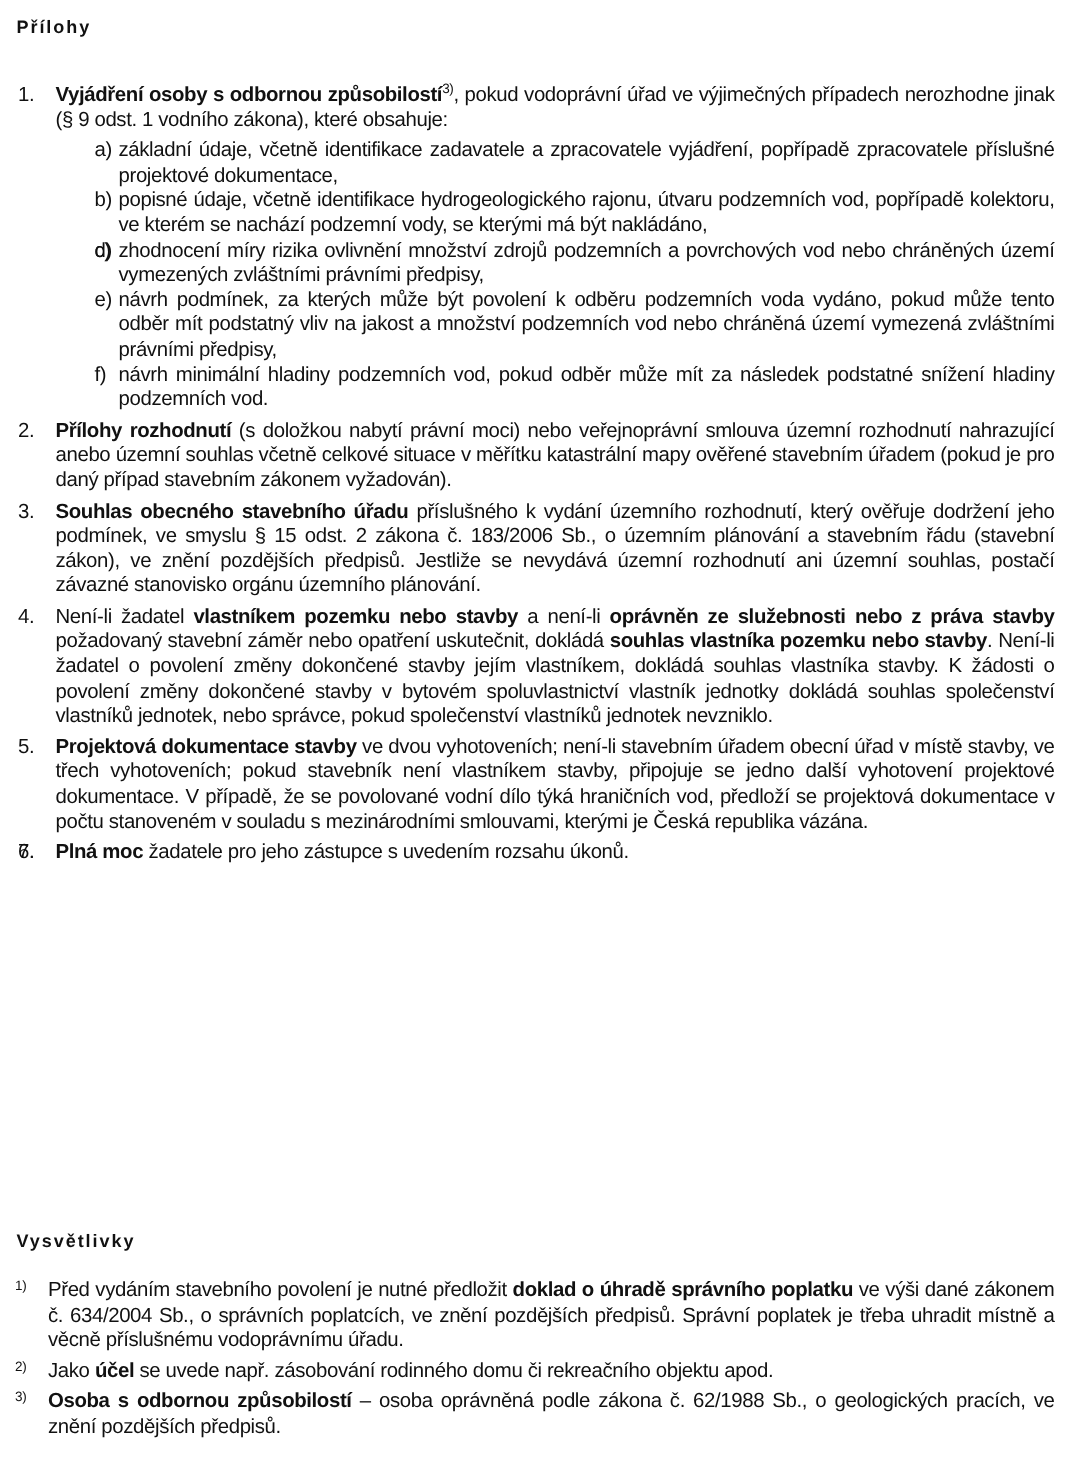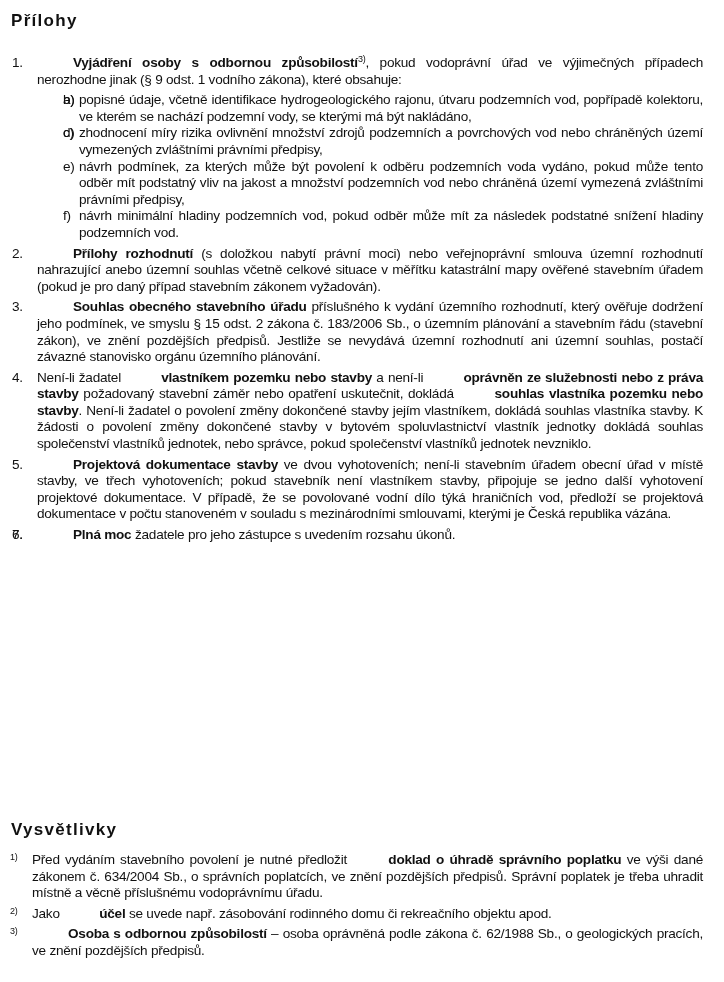--- a/index.html
+++ b/index.html
@@ -5,39 +5,39 @@
     html, body { margin: 0; padding: 0; background: #ffffff; }
     body {
       width: 724px; height: 982px; overflow: hidden;
       font-family: "Liberation Sans", sans-serif;
       color: #111;
       position: relative;
     }
     .page { position: absolute; left: 0; top: 0; width: 724px; }
     h2 {
       font-family: "Liberation Sans", sans-serif;
-      font-size: 17px; font-weight: bold; letter-spacing: 1.3px;
+      font-size: 12px; font-weight: bold; letter-spacing: 1.3px;
       margin: 0; position: absolute; left: 11px;
     }
     .list { position: absolute; left: 0; width: 724px; }
     .item {
       position: relative; padding-left: 37px; padding-right: 21px;
       font-size: 13.6px; line-height: 16.6px; text-align: justify;
       margin-bottom: 4px;
       letter-spacing: -0.25px;
     }
     .item .num {
       position: absolute; left: 12px; top: 0;
     }
     .sub {
       position: relative; padding-left: 42px; margin: 0;
       text-align: justify;
     }
     .sub .letter { position: absolute; left: 26px; top: 0; }
-    b { font-weight: bold; margin-left: 36px; }
+    b { font-weight: bold; }
     sup { font-size: 9px; line-height: 0; vertical-align: 5px; }
     .notes { position: absolute; left: 0; width: 724px; }
     .note {
       position: relative; padding-left: 32px; padding-right: 21px;
       font-size: 13.6px; line-height: 16.6px; text-align: justify;
       margin-bottom: 4px; letter-spacing: -0.25px;
     }
     .note .mark {
       position: absolute; left: 10px; top: -3px; font-size: 9px;
     }
@@ -49,21 +49,21 @@
 <div class="page">
 
   <h2 style="top:11px;">Přílohy</h2>
 
   <div class="list" style="top:55px;">
 
     <div class="item">
       <span class="num">1.</span>
       <b>Vyjádření osoby s odbornou způsobilostí</b><sup>3)</sup><span>, pokud vodoprávní úřad ve výjimečných případech nerozhodne jinak (§ 9 odst. 1 vodního zákona), které obsahuje:</span>
       <div style="height:4px"></div>
-      <div class="sub"><span class="letter">a)</span></div>
+      <div class="sub"><span class="letter">a)</span><span>základní údaje, včetně identifikace zadavatele a zpracovatele vyjádření, popřípadě zpracovatele příslušné projektové dokumentace,</span></div>
       <div class="sub"><span class="letter">b)</span><span>popisné údaje, včetně identifikace hydrogeologického rajonu, útvaru podzemních vod, popřípadě kolektoru, ve kterém se nachází podzemní vody, se kterými má být nakládáno,</span></div>
       <div class="sub"><span class="letter">c)</span></div>
       <div class="sub"><span class="letter">d)</span><span>zhodnocení míry rizika ovlivnění množství zdrojů podzemních a povrchových vod nebo chráněných území vymezených zvláštními právními předpisy,</span></div>
       <div class="sub"><span class="letter">e)</span><span>návrh podmínek, za kterých může být povolení k odběru podzemních voda vydáno, pokud může tento odběr mít podstatný vliv na jakost a množství podzemních vod nebo chráněná území vymezená zvláštními právními předpisy,</span></div>
       <div class="sub"><span class="letter">f)</span><span>návrh minimální hladiny podzemních vod, pokud odběr může mít za následek podstatné snížení hladiny podzemních vod.</span></div>
     </div>
 
     <div class="item">
       <span class="num">2.</span>
       <b>Přílohy rozhodnutí</b><span> (s doložkou nabytí právní moci) nebo veřejnoprávní smlouva územní rozhodnutí nahrazující anebo územní souhlas včetně celkové situace v měřítku katastrální mapy ověřené stavebním úřadem (pokud je pro daný případ stavebním zákonem vyžadován).</span>

